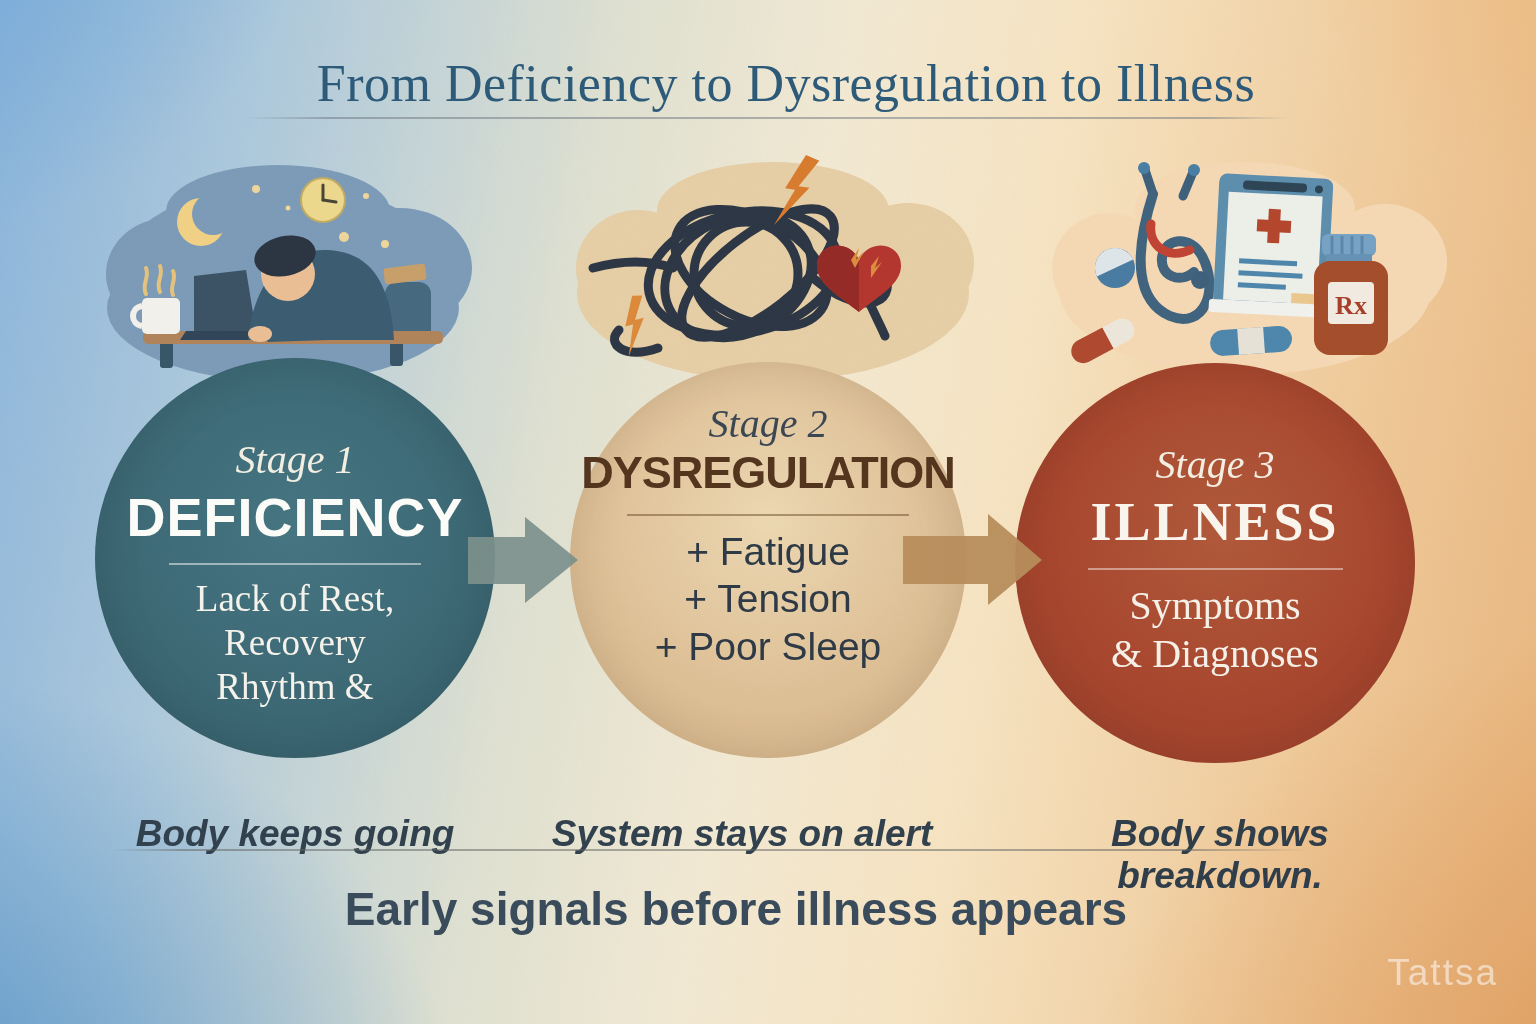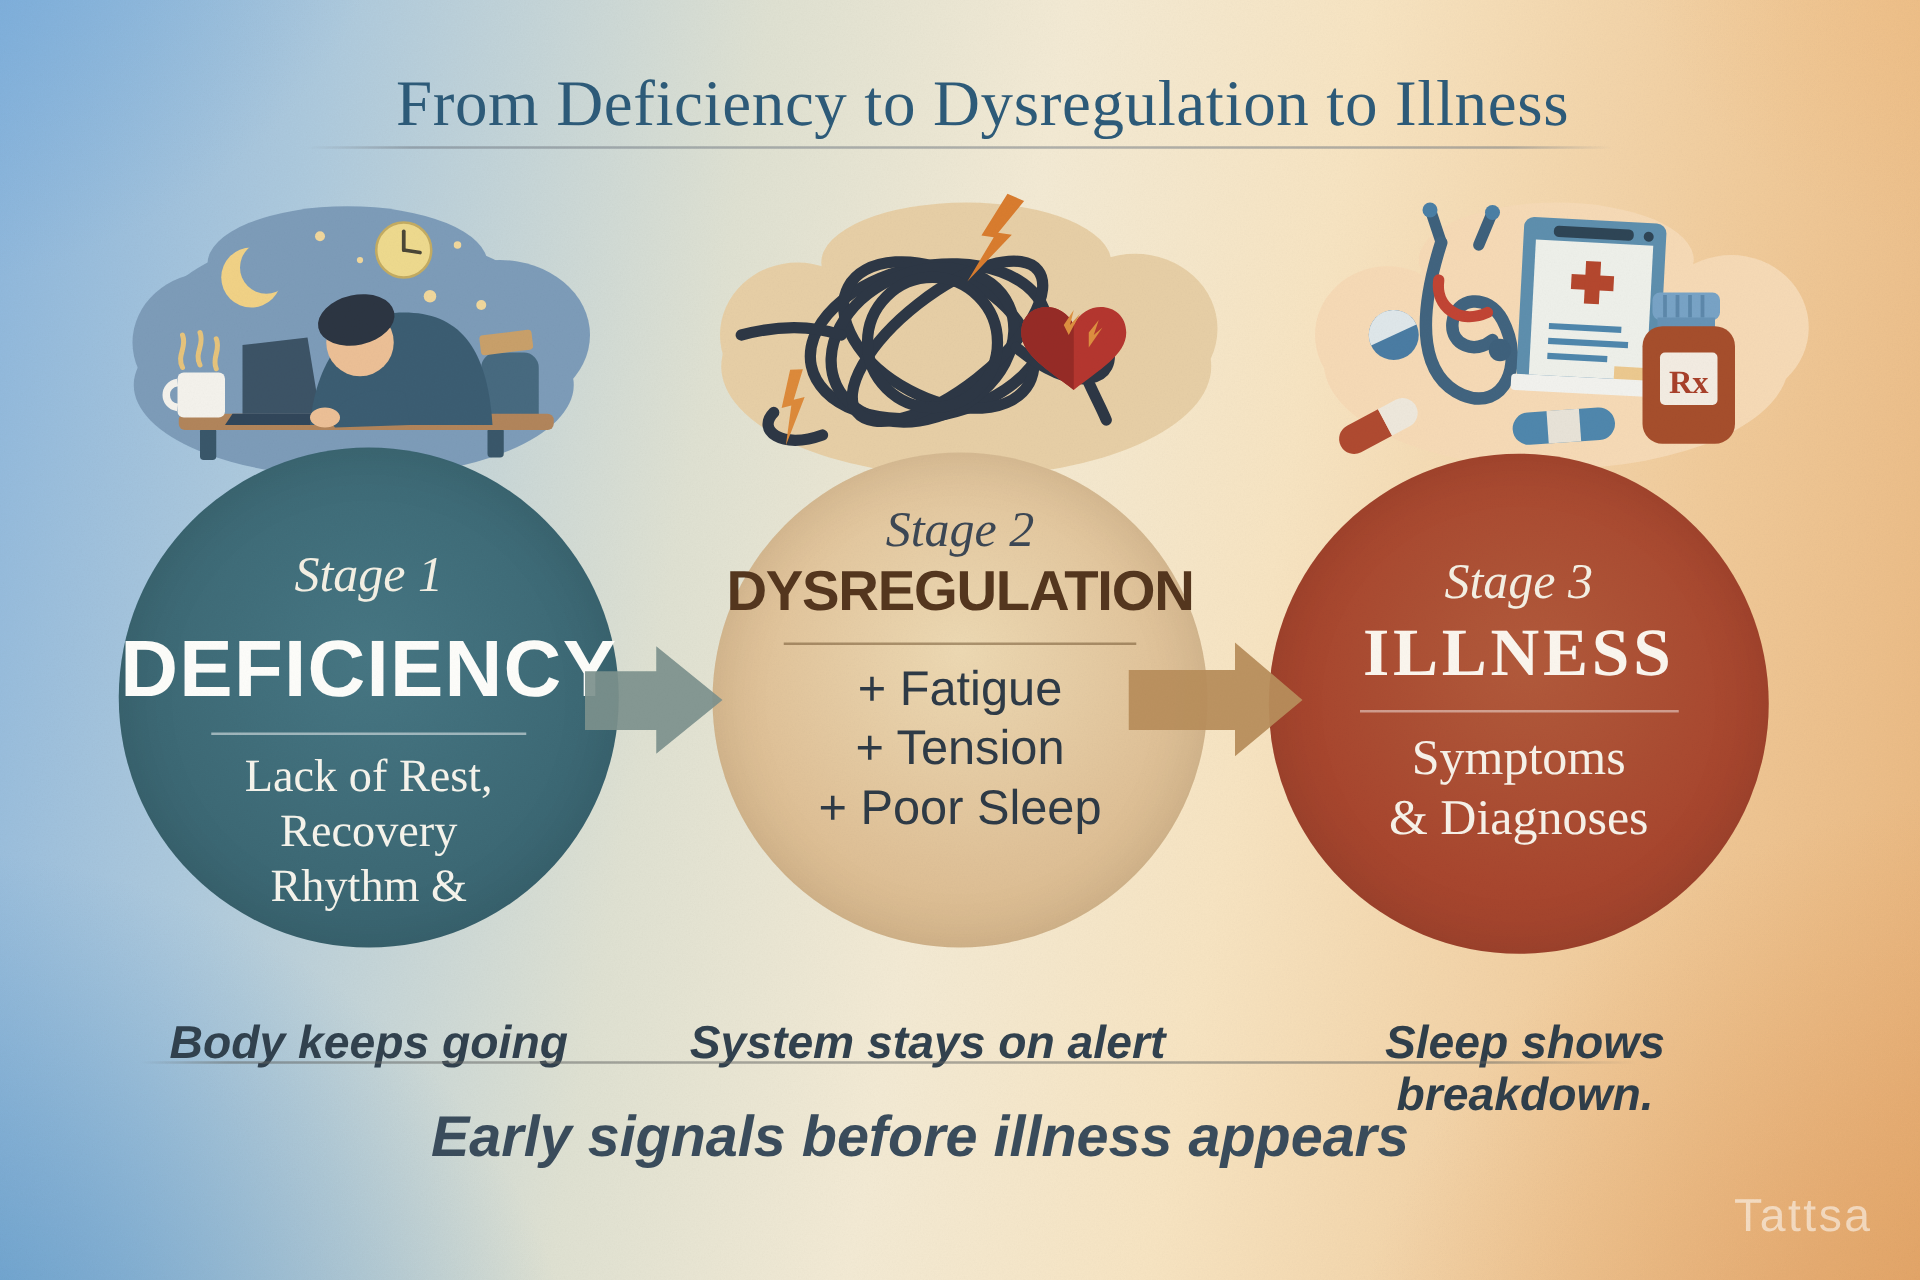--- a/index.html
+++ b/index.html
@@ -20,38 +20,38 @@
   .circle{position:absolute;width:400px;height:400px;border-radius:50%;
     display:flex;flex-direction:column;align-items:center;text-align:center;
     box-shadow:inset 0 0 48px rgba(0,0,0,.10);padding-top:38px;box-sizing:border-box;}
   .c1{left:95px;top:358px;background:radial-gradient(circle at 50% 42%,#467683 0%,#3d6a76 55%,#355f6b 100%);}
   .c2{left:570px;top:362px;width:396px;height:396px;background:radial-gradient(circle at 50% 40%,#edd9b3 0%,#e0c298 55%,#d5b386 100%);}
   .c3{left:1015px;top:363px;background:radial-gradient(circle at 52% 42%,#b25a3b 0%,#a8462e 58%,#9c412c 100%);}
   .stage-label{font-family:"Liberation Serif",serif;font-style:italic;font-size:40px;line-height:1.2;}
   .c1 .stage-label,.c3 .stage-label{color:#f4f0e4;margin-top:40px;}
   .c2 .stage-label{color:#3c4754;}
   .stage-name{font-weight:700;line-height:1.1;}
-  .c1 .stage-name{font-size:64px;color:#fdfdfa;letter-spacing:1px;margin-top:16px;}
+  .c1 .stage-name{font-size:54px;color:#fdfdfa;letter-spacing:1px;margin-top:4px;}
   .c2 .stage-name{font-size:45px;color:#54361e;letter-spacing:-1px;}
   .c3 .stage-name{font-family:"Liberation Serif",serif;font-weight:600;font-size:54px;color:#fbf6ee;letter-spacing:3px;margin-top:4px;}
   .circle-divider{height:2px;margin:16px auto 12px;}
   .c1 .circle-divider{width:252px;background:rgba(255,255,255,.5);}
   .c2 .circle-divider{width:282px;background:rgba(106,76,40,.5);}
   .c3 .circle-divider{width:255px;background:rgba(255,255,255,.45);}
   .c1 .line{font-family:"Liberation Serif",serif;font-size:37px;line-height:1.18;color:#f6f4ec;}
   .c2 .line{font-size:39px;line-height:1.23;color:#2e3a46;}
   .c3 .line{font-family:"Liberation Serif",serif;font-size:40px;line-height:1.2;color:#f7f2e9;}
   .caption{position:absolute;top:782px;text-align:center;font-style:italic;font-weight:600;font-size:37px;color:#31414e;margin-top:31px;}
   .cap1{left:85px;width:420px;}
   .cap2{left:532px;width:420px;}
   .cap3{left:1010px;width:420px;color:#2f3e4a;}
   #bottom-divider{position:absolute;left:112px;top:849px;width:1198px;height:2px;
     background:linear-gradient(90deg,rgba(96,98,96,0) 0%,rgba(96,98,96,.5) 6%,rgba(96,98,96,.5) 90%,rgba(96,98,96,0) 100%);}
   #footer-text{position:absolute;left:0;right:64px;top:882px;text-align:center;
-    font-style:italic;font-weight:600;font-size:46px;color:#3a4c5c;}
+    font-weight:600;font-size:46px;color:#3a4c5c;}
   #watermark{position:absolute;right:38px;bottom:30px;font-size:37px;letter-spacing:2px;color:rgba(255,255,255,.55);}
   #arrows{position:absolute;inset:0;pointer-events:none;}
 </style>
 </head>
 <body>
 
 <div id="page">
 
   <h1 id="title">From Deficiency to Dysregulation to Illness</h1>
   <div id="title-underline"></div>
@@ -230,21 +230,21 @@
     </div>
   </div>
 
   <svg id="arrows" width="1536" height="1024" viewBox="0 0 1536 1024">
     <polygon points="468,537 525,537 525,517 578,560 525,603 525,584 468,584" fill="#7d918d" opacity="0.92"></polygon>
     <polygon points="903,536 988,536 988,514 1042,560 988,605 988,584 903,584" fill="#b88e5c" opacity="0.95"></polygon>
   </svg>
 
   <div class="caption cap1">Body keeps going</div>
   <div class="caption cap2">System stays on alert</div>
-  <div class="caption cap3">Sleep shows breakdown.</div>
+  <div class="caption cap3">Body shows breakdown.</div>
 
   <div id="bottom-divider"></div>
   <div id="footer-text">Early signals before illness appears</div>
   <div id="watermark">Tattsa</div>
 
   <svg class="noise" width="1536" height="1024">
     <filter id="grain">
         <feTurbulence type="fractalNoise" baseFrequency="0.8" numOctaves="2"></feTurbulence>
         <feColorMatrix type="saturate" values="0"></feColorMatrix>
       </filter>

